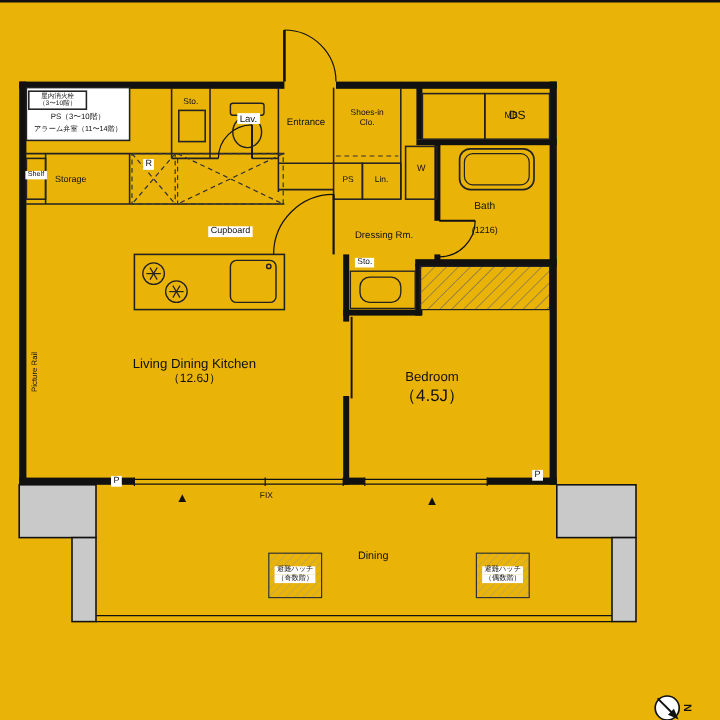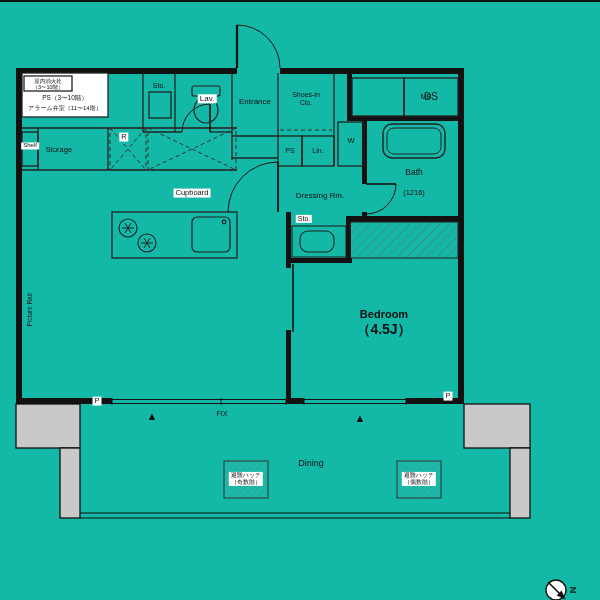--- a/index.html
+++ b/index.html
@@ -1,18 +1,18 @@
 <!DOCTYPE html>
 <html><head>
 <meta charset="utf-8">
 <style>
   * { margin:0; padding:0; box-sizing:border-box; }
   html,body { width:600px; height:600px; background:#fff;
     font-family:"Liberation Sans","DejaVu Sans",sans-serif; color:#111; }
-  .canvas { position:relative; width:600px; height:600px; background:#14b8a6; overflow:hidden; }
+  .canvas { position:relative; width:600px; height:600px; background:#eab308; overflow:hidden; }
   svg.plan { position:absolute; left:0; top:0; }
   .lbl { position:absolute; transform:translate(-50%,-50%); white-space:nowrap;
          text-align:center; line-height:1.18; color:#111; z-index:5; }
   .lbl .sub { display:block; }
   .bg { background:#fff; padding:0 2px; }
   .vert { transform:translate(-50%,-50%) rotate(-90deg); }
   .compass-n { transform:translate(-50%,-50%) rotate(90deg); font-weight:bold; }
   .tri { color:#111; }
 </style>
 </head>
@@ -184,28 +184,32 @@
 
   <div class="lbl bg" style="left:30px; top:146px; font-size:6px;">Shelf</div>
   <div class="lbl" style="left:59px; top:150px; font-size:7.5px;">Storage</div>
   <div class="lbl bg" style="left:124px; top:137px; font-size:7.5px;">R</div>
   <div class="lbl bg" style="left:192px; top:149px; font-size:7.5px;margin-top:44px;">Cupboard</div>
 
   <div class="lbl" style="left:290px; top:151px; font-size:7px;">PS</div>
   <div class="lbl" style="left:318px; top:151px; font-size:7px;">Lin.</div>
   <div class="lbl" style="left:351px; top:141px; font-size:7.5px;">W</div>
 
-  <div class="lbl" style="left:414px; top:182px; font-size:8.5px;">
+  <div class="lbl" style="left:404px; top:182px; font-size:8.5px;">
     <span class="sub">Bath</span>
     <span class="sub" style="font-size:7.5px;margin-top:12px;">(1216)</span>
   </div>
   <div class="lbl" style="left:320px; top:196px; font-size:8px;">Dressing Rm.</div>
   <div class="lbl bg" style="left:304px; top:219px; font-size:7px;">Sto.</div>
 
-  <div class="lbl" style="left:384px; top:323px; font-size:11px;font-weight:bold;">
+  <div class="lbl" style="left:162px; top:310px; font-size:11px;">
+    <span class="sub">Living Dining Kitchen</span>
+    <span class="sub" style="font-size:10px;">（12.6J）</span>
+  </div>
+  <div class="lbl" style="left:360px; top:323px; font-size:11px;">
     <span class="sub">Bedroom</span>
     <span class="sub" style="font-size:14px;">（4.5J）</span>
   </div>
 
   <div class="lbl vert" style="left:30px; top:310px; font-size:6.5px;">Picture Rail</div>
 
   <div class="lbl bg" style="left:97px; top:401px; font-size:7.5px;">P</div>
   <div class="lbl bg" style="left:448px; top:396px; font-size:7.5px;">P</div>
   <div class="lbl" style="left:222px; top:414px; font-size:7px;">FIX</div>
   <div class="lbl tri" style="left:152px; top:416px; font-size:11px;">▲</div>

